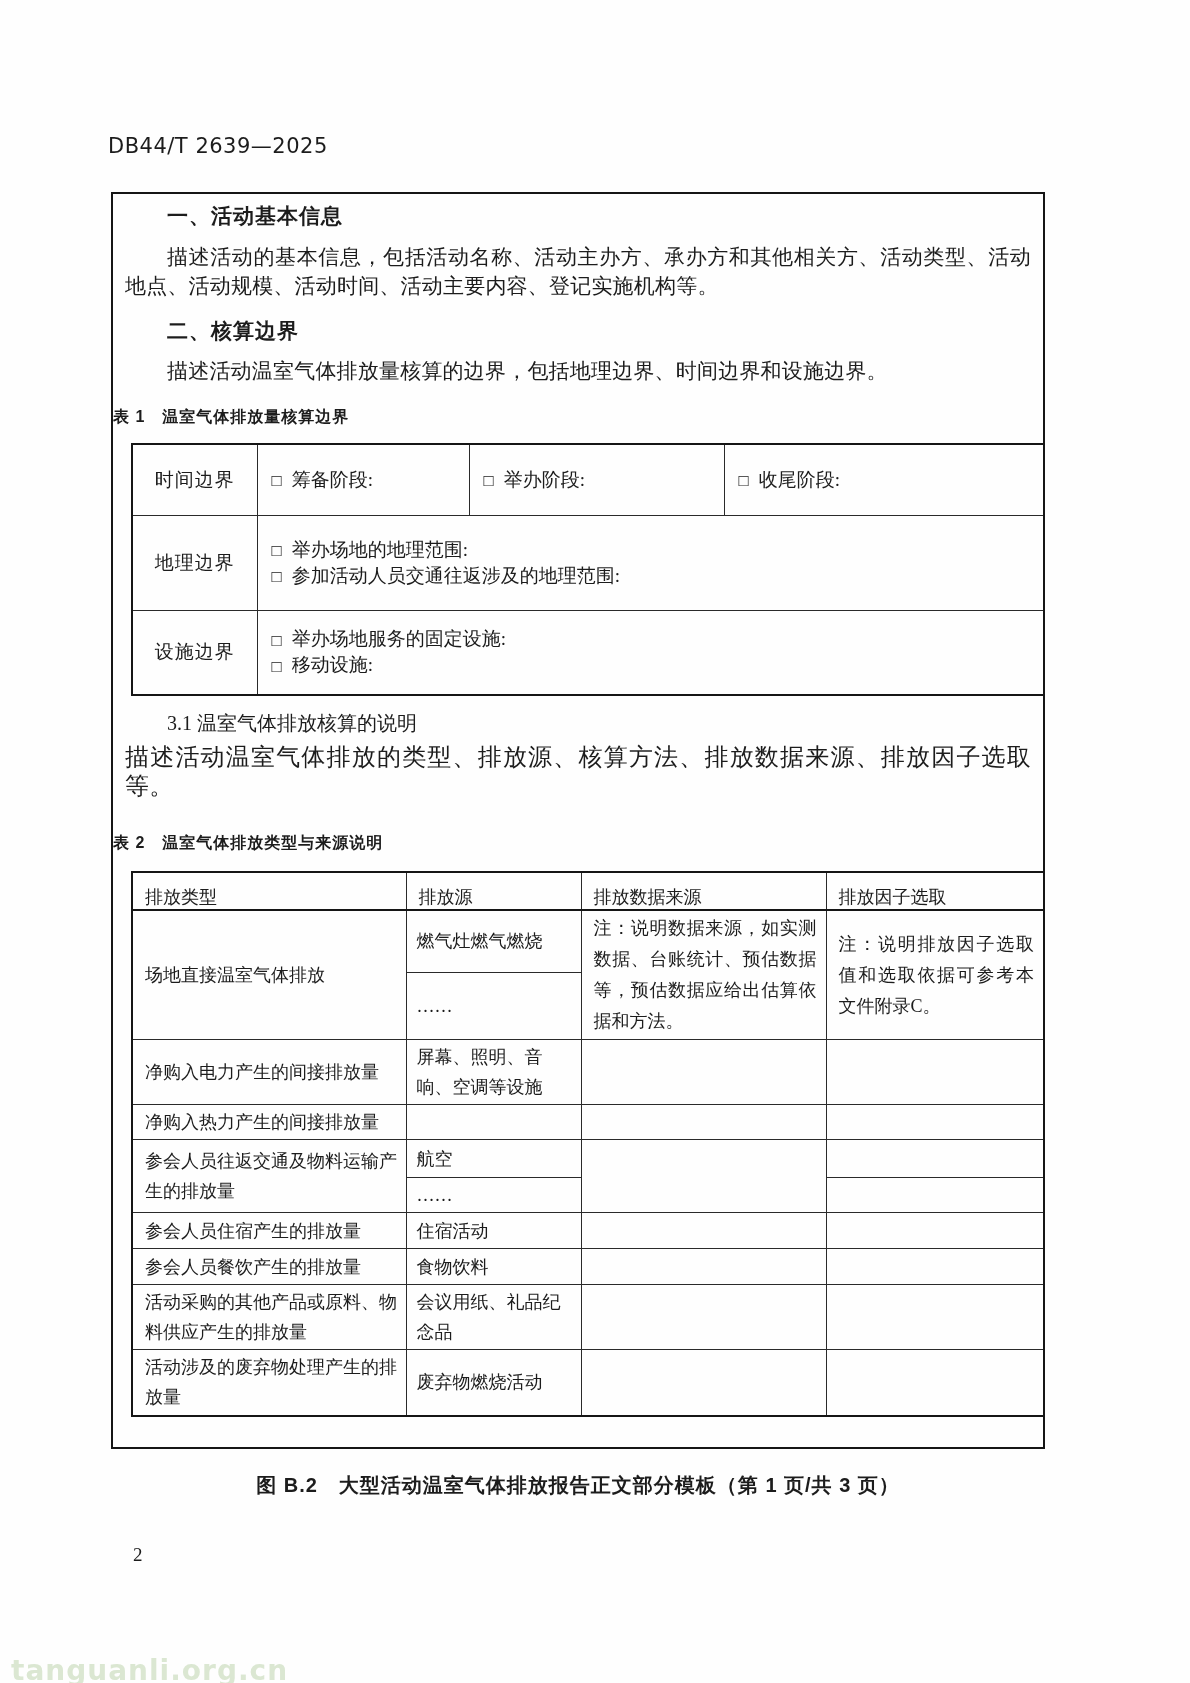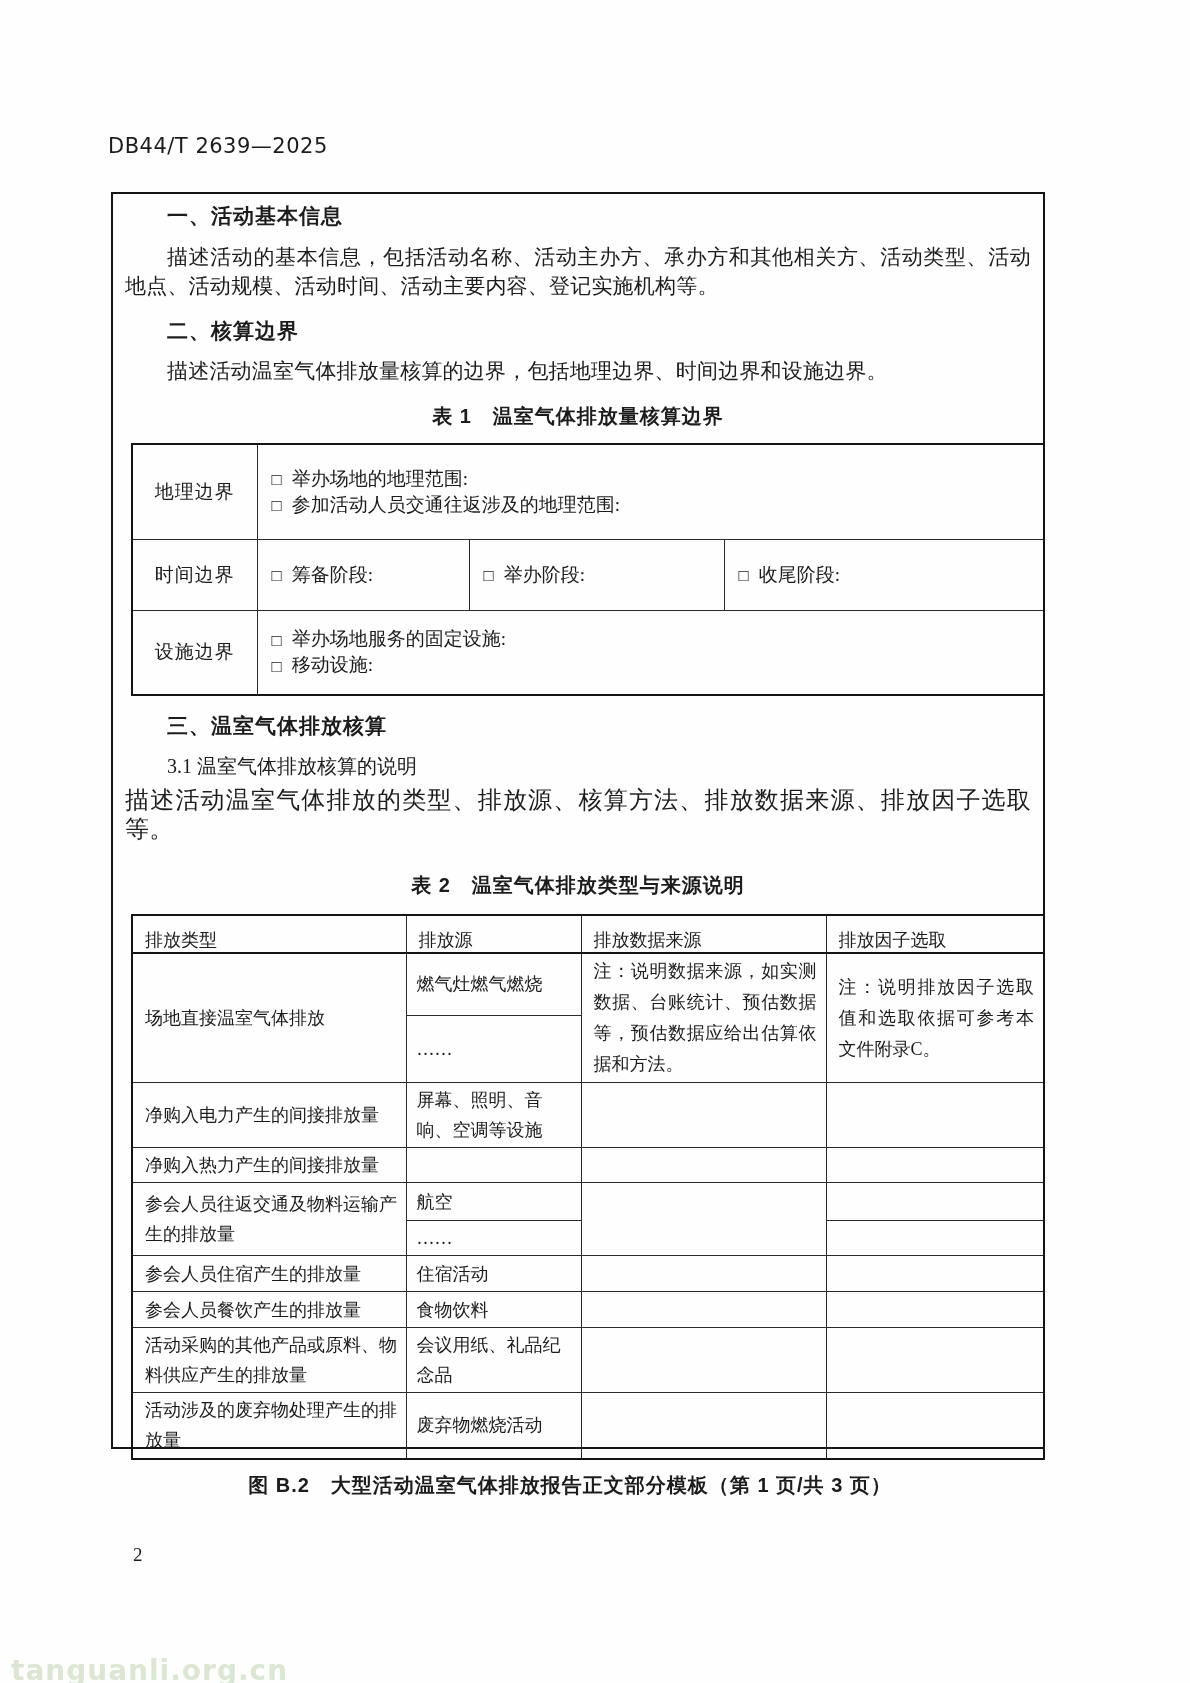--- a/index.html
+++ b/index.html
@@ -25,39 +25,39 @@
   #s3-title{margin-top:16px;}
   .body-p{
     margin:14px 12px 0 12px;font-size:21px;line-height:29px;
     text-align:justify;letter-spacing:.2px;
   }
   .indent{text-indent:2em;}
   #s2-para{margin-top:13px;}
   .sub-line{margin:14px 0 0 54px;font-size:20px;line-height:27px;}
   #s3-para{margin:6px 12px 0 12px;font-size:24px;line-height:29px;}
   .tbl-caption{
-    margin-top:17px;text-align:center;font-size:20px;font-weight:700;line-height:27px;
+    margin-top:17px;text-align:left;font-size:16px;font-weight:700;line-height:27px;
     font-family:"Liberation Sans","DejaVu Sans",sans-serif;letter-spacing:1px;
   }
   #t2-caption{margin-top:28px;}
   table{border-collapse:collapse;table-layout:fixed;margin-left:18px;width:912px;}
   table.t1{margin-top:13px;font-size:19px;border:2px solid #151515;}
   table.t1 td{border:1px solid #2a2a2a;padding:0;vertical-align:middle;}
   td.lab{text-align:center;letter-spacing:1px;}
   .stack{display:flex;flex-direction:column;justify-content:space-evenly;height:100%;padding-left:14px;}
   .cb-line{display:flex;align-items:center;gap:10px;white-space:nowrap;}
   .cb-single{padding-left:14px;}
   .cb{font-size:17px;line-height:1;position:relative;top:1px;}
   table.t2{margin-top:15px;font-size:18px;border:2px solid #151515;}
   table.t2 td{border:1px solid #2a2a2a;padding:2px 8px 2px 12px;vertical-align:middle;line-height:30px;}
   table.t2 tr.hd td{border-bottom:2px solid #151515;line-height:22px;padding-top:13px;padding-bottom:1px;}
   table.t2 td.note{line-height:31px;text-align:justify;padding-right:9px;}
   table.t2 td.src{padding:2px 5px 2px 10px;}
   .fig-caption{
-    position:absolute;left:103px;top:1472px;width:934px;text-align:center;
+    position:absolute;left:111px;top:1472px;width:934px;text-align:center;
     font-size:20px;font-weight:700;letter-spacing:1px;
     font-family:"Liberation Sans","DejaVu Sans",sans-serif;
   }
   .page-number{position:absolute;left:133px;top:1544px;font-size:19px;}
   .watermark{
     position:absolute;left:11px;top:1654px;font-size:28px;font-weight:700;
     letter-spacing:1px;font-family:"DejaVu Sans","Liberation Sans",sans-serif;
   }
 </style>
 </head>
@@ -78,75 +78,74 @@
     <div class="tbl-caption">表 1　温室气体排放量核算边界</div>
 
     <table class="t1">
       <colgroup>
           <col style="width:125px">
           <col style="width:212px">
           <col style="width:255px">
           <col style="width:320px">
         </colgroup>
       <tbody>
-          <tr style="height:95px;">
-        <td class="lab">地理边界</td>
-        <td colspan="3">
-          <div class="stack">
-            <div class="cb-line">
-              <span class="cb">□</span>
-              <span>举办场地的地理范围:</span>
-            </div>
-            <div class="cb-line">
-              <span class="cb">□</span>
-              <span>参加活动人员交通往返涉及的地理范围:</span>
-            </div>
-          </div>
-        </td>
-      </tr>
-      <tr style="height:71px;">
+          <tr style="height:71px;">
         <td class="lab">时间边界</td>
         <td>
           <div class="cb-line cb-single">
             <span class="cb">□</span>
             <span>筹备阶段:</span>
           </div>
         </td>
         <td>
           <div class="cb-line cb-single">
             <span class="cb">□</span>
             <span>举办阶段:</span>
           </div>
         </td>
         <td>
           <div class="cb-line cb-single">
             <span class="cb">□</span>
             <span>收尾阶段:</span>
           </div>
         </td>
       </tr>
+      <tr style="height:95px;">
+        <td class="lab">地理边界</td>
+        <td colspan="3">
+          <div class="stack">
+            <div class="cb-line">
+              <span class="cb">□</span>
+              <span>举办场地的地理范围:</span>
+            </div>
+            <div class="cb-line">
+              <span class="cb">□</span>
+              <span>参加活动人员交通往返涉及的地理范围:</span>
+            </div>
+          </div>
+        </td>
+      </tr>
       <tr style="height:85px;">
         <td class="lab">设施边界</td>
         <td colspan="3">
           <div class="stack">
             <div class="cb-line">
               <span class="cb">□</span>
               <span>举办场地服务的固定设施:</span>
             </div>
             <div class="cb-line">
               <span class="cb">□</span>
               <span>移动设施:</span>
             </div>
           </div>
         </td>
       </tr>
     </tbody>
       </table>
 
-    <div class="sec-h" id="s3-title">三、温室气体排放核算</div>
     <div class="sub-line">3.1 温室气体排放核算的说明</div>
     <div class="body-p" id="s3-para">描述活动温室气体排放的类型、排放源、核算方法、排放数据来源、排放因子选取等。</div>
 
     <div class="tbl-caption" id="t2-caption">表 2　温室气体排放类型与来源说明</div>
 
     <table class="t2">
       <colgroup>
           <col style="width:274px">
           <col style="width:175px">
           <col style="width:245px">

